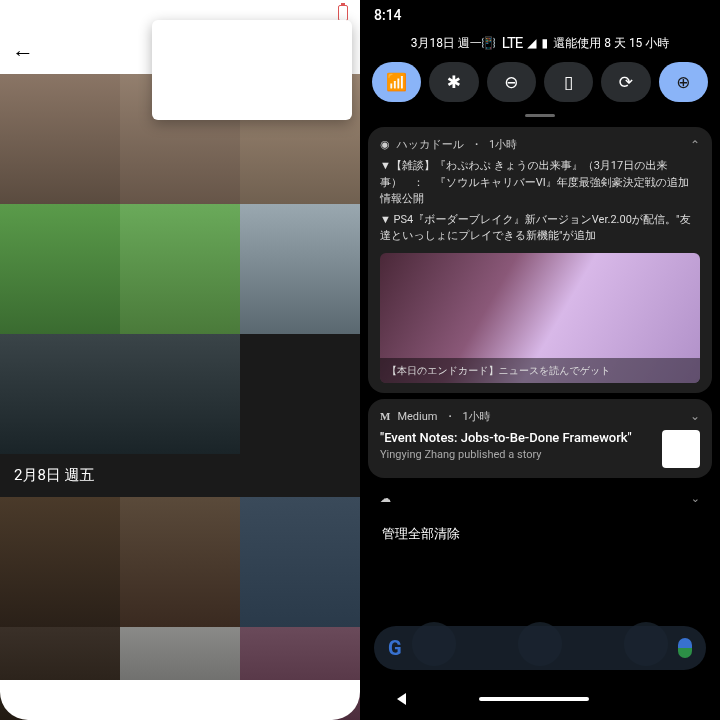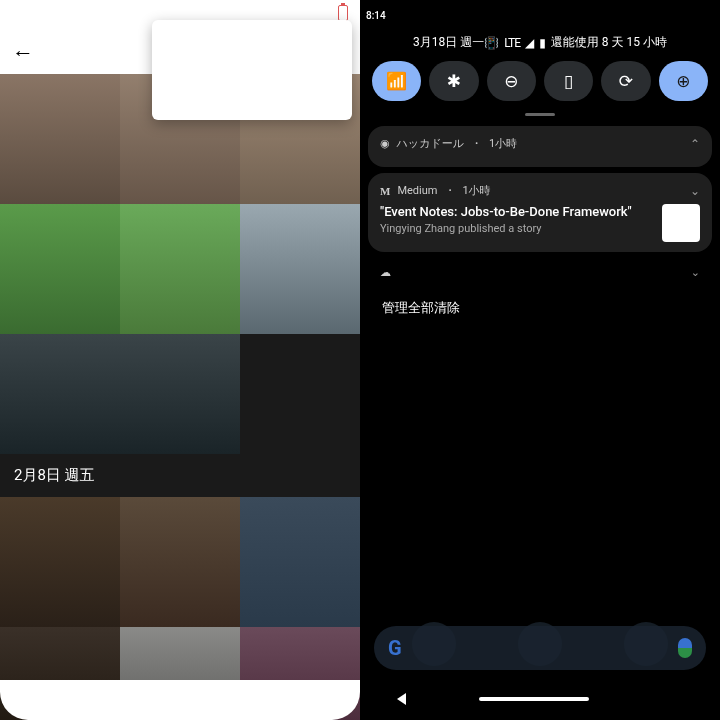--- a/index.html
+++ b/index.html
@@ -28,24 +28,24 @@
 .divider{width:360px;background:#1a1a1a;color:#fff;padding:12px 14px;font-size:15px}
 .t9{width:120px;height:130px;background:linear-gradient(#4a3a2a,#2a2018)}
 .t10{width:120px;height:130px;background:linear-gradient(#5a4a3a,#3a2a20)}
 .t11{width:120px;height:130px;background:linear-gradient(#3a4a5a,#2a3a4a)}
 .t12{width:120px;height:100px;background:linear-gradient(#3a3028,#201810)}
 .t13{width:120px;height:100px;background:linear-gradient(#8a8a88,#5a5a58)}
 .t14{width:120px;height:100px;background:linear-gradient(#6a4a5a,#4a2a3a)}
 .left-curve{position:absolute;bottom:0;left:0;width:360px;height:40px;background:#fff;border-radius:0 0 28px 28px;z-index:3}
 
 
-.r-status{height:30px;display:flex;align-items:center;padding:0 6px;font-size:10px;font-weight:500}
+.r-status{height:30px;display:flex;align-items:center;padding:0 14px;font-size:14px;font-weight:500}
 .r-sub{display:flex;justify-content:center;align-items:center;padding:4px 14px 10px;font-size:12px}
 .r-sub-r{display:flex;align-items:center;gap:5px}
-.sig{font-size:12px;letter-spacing:-1px}
+.sig{font-size:15px;letter-spacing:-1px}
 .qs{display:flex;gap:8px;padding:0 12px 6px}
 .qs-btn{width:50px;height:40px;border-radius:22px;background:#2a2d30;display:flex;align-items:center;justify-content:center;font-size:17px;cursor:pointer}
 .qs-btn.active{background:#8ab4f8;color:#1a1a1a}
 .handle{width:30px;height:3px;background:#666;border-radius:2px;margin:6px auto 10px}
 .notif{margin:6px 8px;background:#1f1f1f;border-radius:16px;padding:10px 12px;font-size:12px}
 .notif-head{display:flex;align-items:center;gap:7px;margin-bottom:6px;color:#ccc;font-size:11px}
 .notif-head .chev{margin-left:auto;font-size:12px;color:#999}
 .notif-body{font-size:11px;line-height:1.5;color:#ddd}
 .notif-img{width:100%;height:130px;margin-top:8px;border-radius:6px;background:linear-gradient(120deg,#4a2838,#8a5878 35%,#d8b8e8 55%,#b090c8);position:relative;overflow:hidden}
 .notif-img-cap{position:absolute;bottom:0;left:0;right:0;background:rgba(0,0,0,.45);padding:5px 7px;font-size:10px}
@@ -137,20 +137,27 @@
   <div class="handle"></div>
 
   <div class="notif">
     <div class="notif-head">
       <span class="ico">◉</span>
       <span>ハッカドール</span>
       <span>・</span>
       <span>1小時</span>
       <span class="chev">⌃</span>
     </div>
+    <div class="notif-body">
+      <div>▼【雑談】『わぷわぷ きょうの出来事』（3月17日の出来事）　：　『ソウルキャリバーVI』年度最強剣豪決定戦の追加情報公開</div>
+      <div style="margin-top:4px">▼ PS4『ボーダーブレイク』新バージョンVer.2.00が配信。"友達といっしょにプレイできる新機能"が追加</div>
+      <div class="notif-img">
+        <div class="notif-img-cap">【本日のエンドカード】ニュースを読んでゲット</div>
+      </div>
+    </div>
   </div>
 
   <div class="notif">
     <div class="notif-head">
       <span style="font-family:serif;font-weight:700">M</span>
       <span>Medium</span>
       <span>・</span>
       <span>1小時</span>
       <span class="chev">⌄</span>
     </div>

